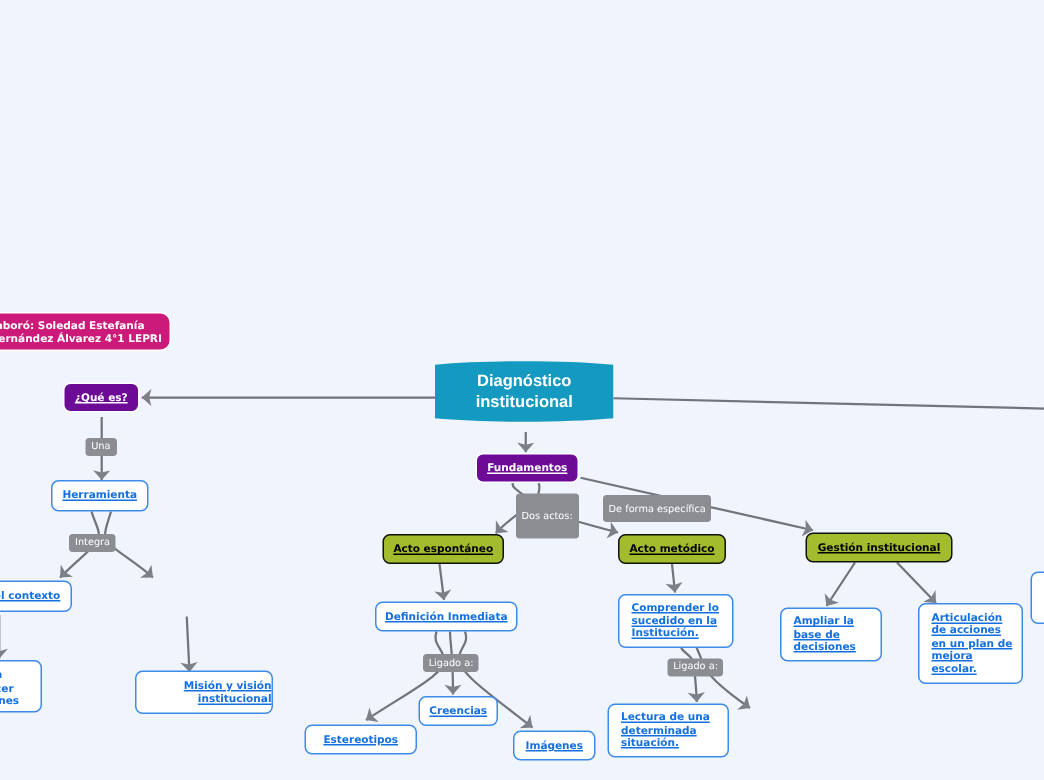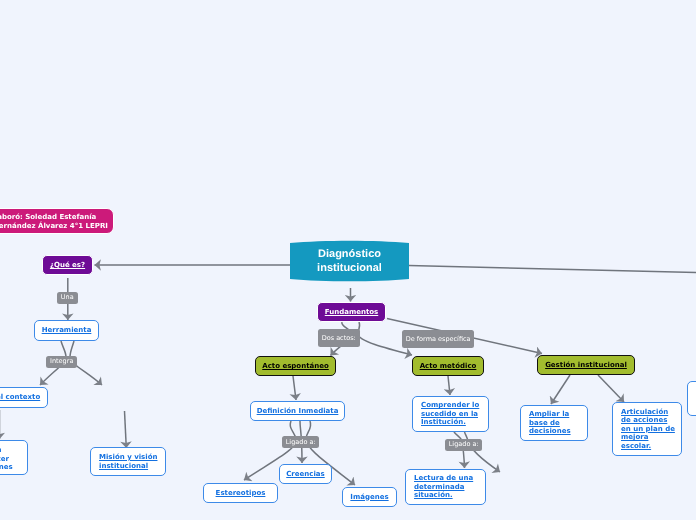--- a/index.html
+++ b/index.html
@@ -91,21 +91,21 @@
         <span class="ln">Análisis del contexto</span>
       </span>
     </div>
   <div class="node blue" style="left:-55px;top:440px;width:82.5px;height:35px;">
     <div class="txt" style="position:relative;height:35px;">
       <span class="abs-line" style="left:13.5px;top:6px;">Su gestión</span>
       <span class="abs-line" style="left:14.7px;top:14.6px;">su quehacer</span>
       <span class="abs-line" style="left:5.7px;top:23.2px;">y sus funciones</span>
     </div>
   </div>
-  <div class="node blue" style="left:90px;top:447px;width:76px;height:29px;padding-left:8px;">
+  <div class="node blue" style="left:90px;top:447px;width:92px;height:29px;padding-left:8px;text-align:right;">
       <span class="txt">
         <span class="ln">Misión y visión</span>
         <span class="ln">institucional</span>
       </span>
     </div>
 
   <div class="node green" style="left:255px;top:356px;width:81px;height:20px;">
       <span class="txt">
         <span class="ln">Acto espontáneo</span>
       </span>
@@ -173,21 +173,21 @@
       </span>
     </div>
   <div class="node blue" style="left:687px;top:381px;width:40px;height:35px;"></div>
 
   <div class="elbl" style="left:57px;top:291.5px;width:20.5px;height:12.3px;">
       <span>Una</span>
     </div>
   <div class="elbl" style="left:46px;top:355.5px;width:31.4px;height:12.3px;">
       <span>Integra</span>
     </div>
-  <div class="elbl" style="left:318px;top:329px;width:41.5px;height:18px;align-items:center;">
+  <div class="elbl" style="left:344px;top:329px;width:41.5px;height:30px;align-items:center;">
       <span>Dos actos:</span>
     </div>
   <div class="elbl" style="left:402px;top:330px;width:72.3px;height:18px;">
       <span>De forma específica</span>
     </div>
   <div class="elbl" style="left:282px;top:436px;width:37.4px;height:12.3px;">
       <span>Ligado a:</span>
     </div>
   <div class="elbl" style="left:445px;top:438.5px;width:37.4px;height:12.3px;">
       <span>Ligado a:</span>

